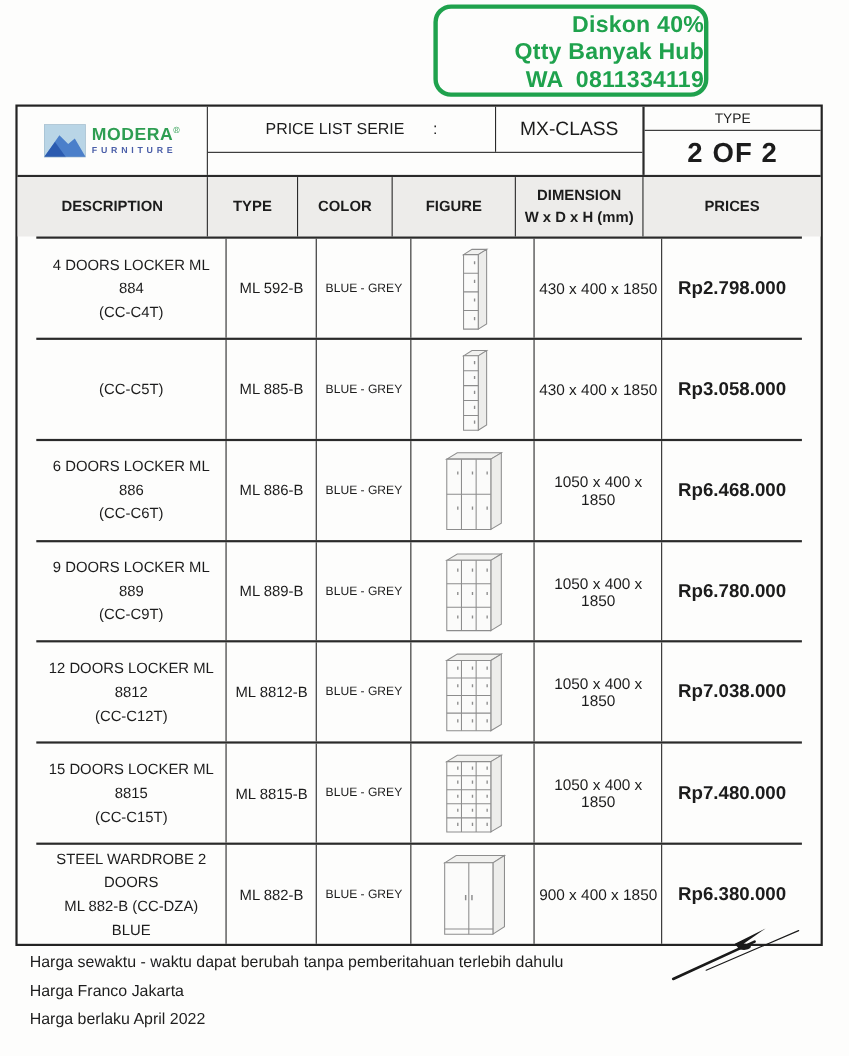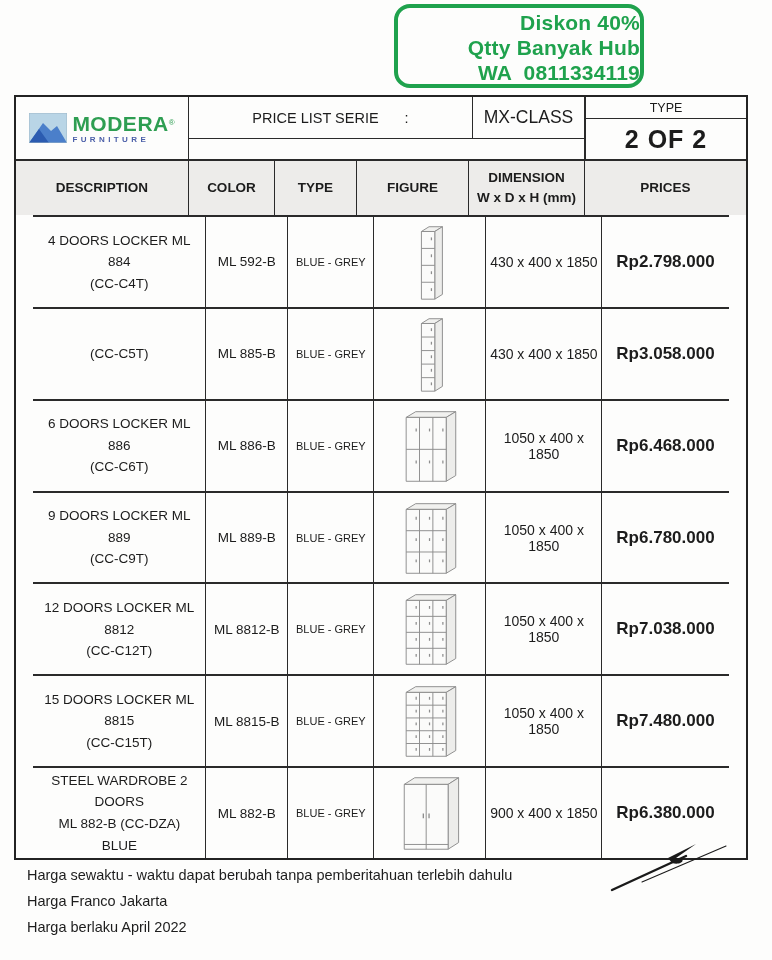--- a/index.html
+++ b/index.html
@@ -27,27 +27,27 @@
     position:absolute;left:14px;top:95px;width:734px;height:765px;
     border:2.5px solid #232323;box-sizing:border-box;
     display:flex;flex-direction:column;background:#fdfdfc;
   }
   .vline{border-left:1.5px solid #2a2a2a;}
   
   .band-top{height:64px;display:flex;border-bottom:2px solid #2a2a2a;box-sizing:border-box;}
   .logo-cell{width:172px;box-sizing:border-box;display:flex;align-items:center;justify-content:center;}
   .brand{display:flex;align-items:center;gap:5px;}
   .brand-text{display:flex;flex-direction:column;line-height:1;}
-  .brand-name{font-size:21px;font-weight:bold;color:#2e9e52;letter-spacing:.5px;}
+  .brand-name{font-size:16px;font-weight:bold;color:#2e9e52;letter-spacing:.5px;}
   .brand-reg{font-size:8px;vertical-align:super;color:#2e9e52;}
   .brand-sub{font-size:8px;color:#4a5ea8;letter-spacing:3.4px;margin-top:2px;font-weight:bold;}
   .mid-cell{flex:1;box-sizing:border-box;border-left:1.5px solid #2a2a2a;display:flex;flex-direction:column;}
   .mid-top{height:42px;border-bottom:1.5px solid #2a2a2a;display:flex;box-sizing:border-box;}
   .pls-area{flex:1;display:flex;align-items:center;justify-content:center;gap:26px;font-size:14.5px;}
-  .series-box{width:112px;border-left:1.5px solid #2a2a2a;display:flex;align-items:center;justify-content:center;font-size:17.5px;box-sizing:border-box;}
+  .series-box{width:134px;border-left:1.5px solid #2a2a2a;display:flex;align-items:center;justify-content:center;font-size:17.5px;box-sizing:border-box;}
   .page-cell{width:162px;border-left:2px solid #2a2a2a;display:flex;flex-direction:column;box-sizing:border-box;}
   .page-label{height:22px;border-bottom:1.5px solid #2a2a2a;display:flex;align-items:center;justify-content:center;font-size:12.5px;box-sizing:border-box;}
   .page-value{flex:1;display:flex;align-items:center;justify-content:center;font-size:25px;font-weight:600;letter-spacing:1px;}
   
   .header-row{height:54px;display:flex;background:#edecea;box-sizing:border-box;}
   .hcell{display:flex;flex-direction:column;align-items:center;justify-content:center;font-weight:bold;font-size:13.5px;box-sizing:border-box;text-align:center;line-height:1.5;}
   
   .tbody{flex:1;display:flex;flex-direction:column;align-items:center;}
   .trow{flex:1;display:flex;border-top:2px solid #2a2a2a;box-sizing:border-box;}
   .cell{display:flex;align-items:center;justify-content:center;box-sizing:border-box;font-size:13.5px;text-align:center;}
@@ -103,22 +103,22 @@
         </div>
       </div>
       <div class="page-cell">
         <div class="page-label">TYPE</div>
         <div class="page-value">2 OF 2</div>
       </div>
     </div>
 
     <div class="header-row">
       <div class="hcell" style="width:172px">DESCRIPTION</div>
+      <div class="hcell vline" style="width:82px">TYPE</div>
       <div class="hcell vline" style="width:86px">COLOR</div>
-      <div class="hcell vline" style="width:82px">TYPE</div>
       <div class="hcell vline" style="width:112px">FIGURE</div>
       <div class="hcell vline" style="width:116px">
         <span>DIMENSION</span>
         <span>W x D x H (mm)</span>
       </div>
       <div class="hcell vline" style="flex:1">PRICES</div>
     </div>
 
     <div class="tbody" id="table-body">
   <div class="trow">

